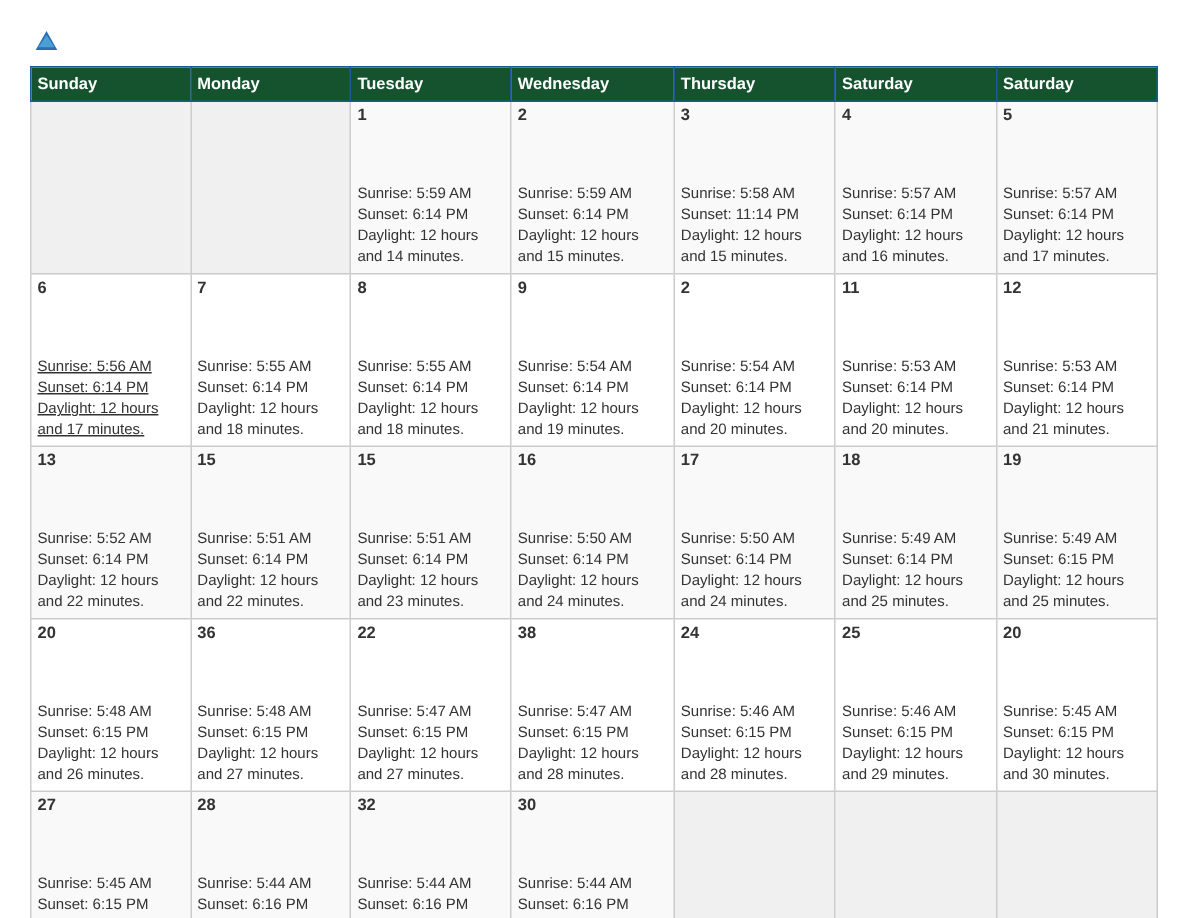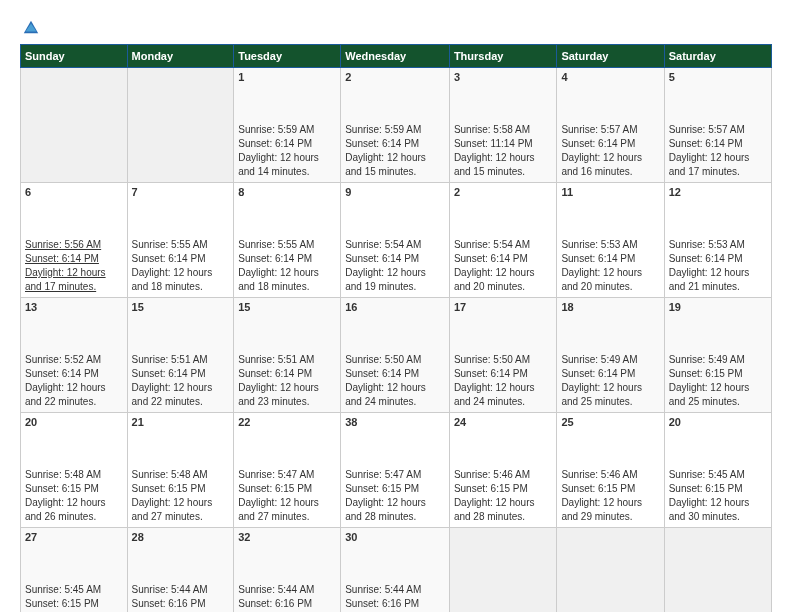--- a/index.html
+++ b/index.html
@@ -259,21 +259,21 @@
           </td>
         </tr>
         <tr>
           <td>
             <span class="day-number">20</span>
             <div class="day-detail" style="white-space: pre-line;">Sunrise: 5:48 AM
 Sunset: 6:15 PM
 Daylight: 12 hours and 26 minutes.</div>
           </td>
           <td>
-            <span class="day-number">21</span>
+            <span class="day-number">36</span>
             <div class="day-detail" style="white-space: pre-line;">Sunrise: 5:48 AM
 Sunset: 6:15 PM
 Daylight: 12 hours and 27 minutes.</div>
           </td>
           <td>
             <span class="day-number">22</span>
             <div class="day-detail" style="white-space: pre-line;">Sunrise: 5:47 AM
 Sunset: 6:15 PM
 Daylight: 12 hours and 27 minutes.</div>
           </td>

